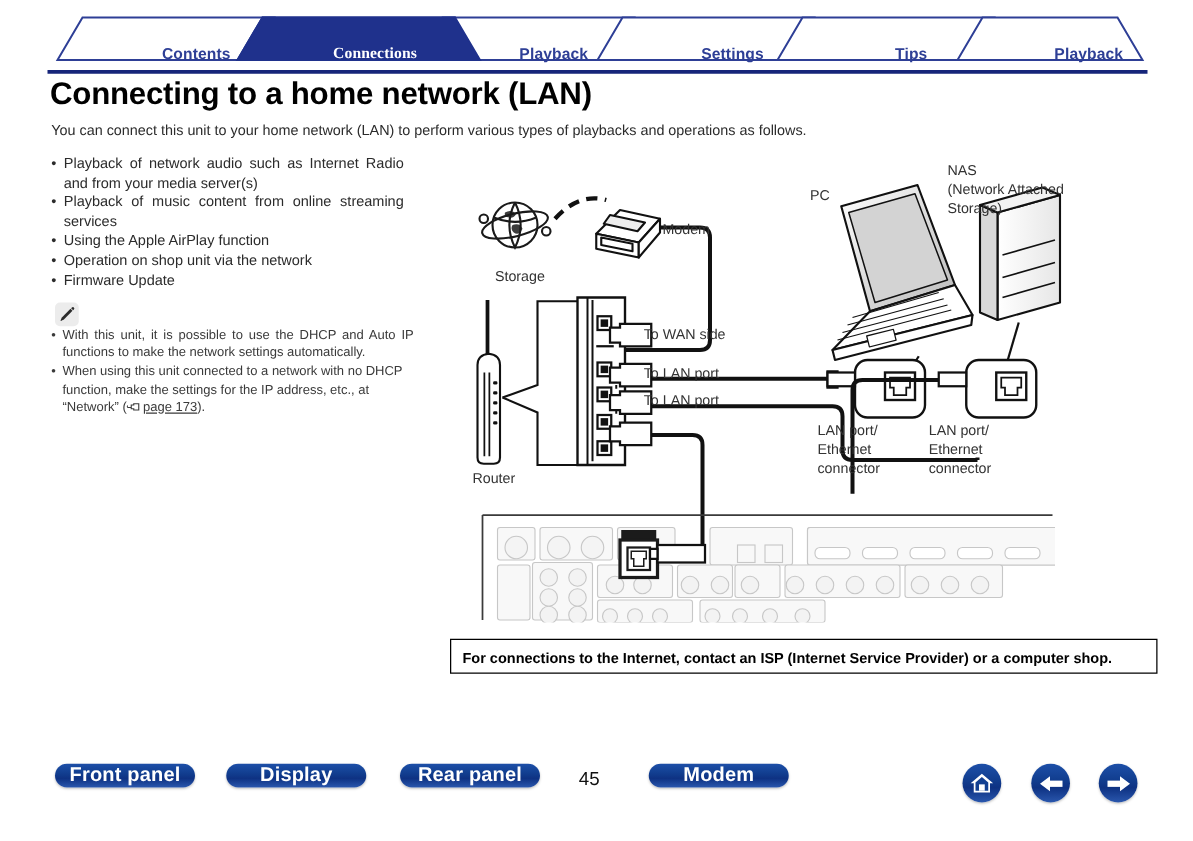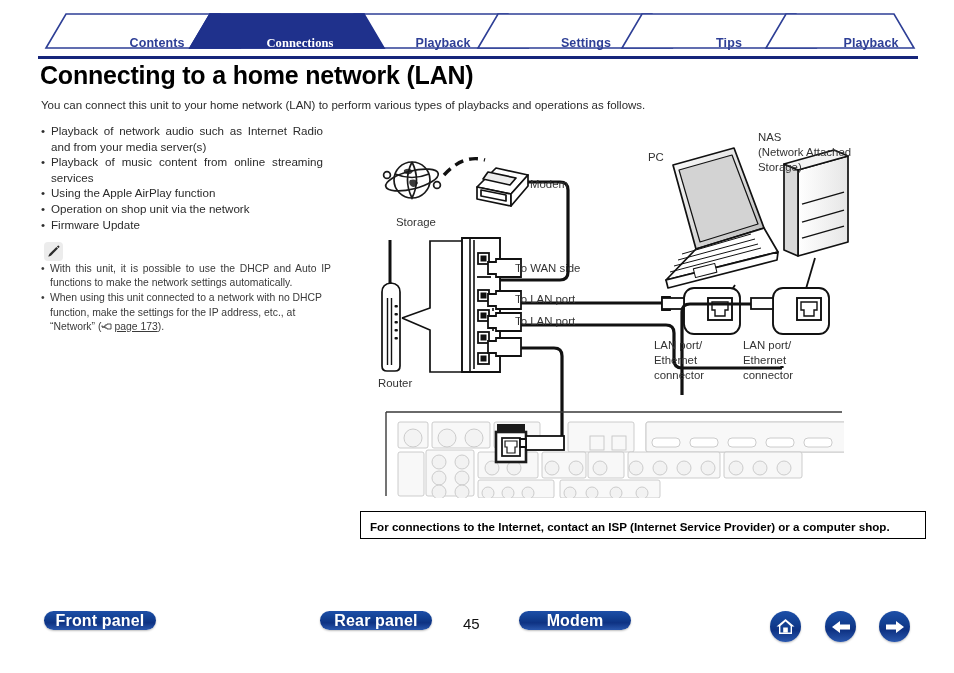--- a/index.html
+++ b/index.html
@@ -405,20 +405,21 @@
         <path d="M142 41 L142 49 L136 49 L136 41 Z"></path>
       </g>
     </svg>
   </div>
 
   <div class="notebox">
     <p>For connections to the Internet, contact an ISP (Internet Service Provider) or a computer shop.</p>
   </div>
 
   <div class="pill" style="left:44px;top:611px;width:112px;">Front panel</div>
+  <div class="pill" style="left:181px;top:611px;width:112px;">Display</div>
   <div class="pill" style="left:320px;top:611px;width:112px;">Rear panel</div>
   <div class="pagenum">45</div>
   <div class="pill" style="left:519px;top:611px;width:112px;">Modem</div>
 
   <div class="circbtn" style="left:770px;top:611px;">
     <svg width="19" height="17" viewBox="0 0 19 17">
       <path d="M9.5 1 L18.5 8.5 L16 8.5 L16 16 L3 16 L3 8.5 L0.5 8.5 Z" fill="#fff"></path>
       <path d="M9.5 3.5 L14.6 8 L14.6 14.6 L4.4 14.6 L4.4 8 Z" fill="#123f91"></path>
       <rect x="7.2" y="9.5" width="4.6" height="5.1" fill="#fff"></rect>
     </svg>

